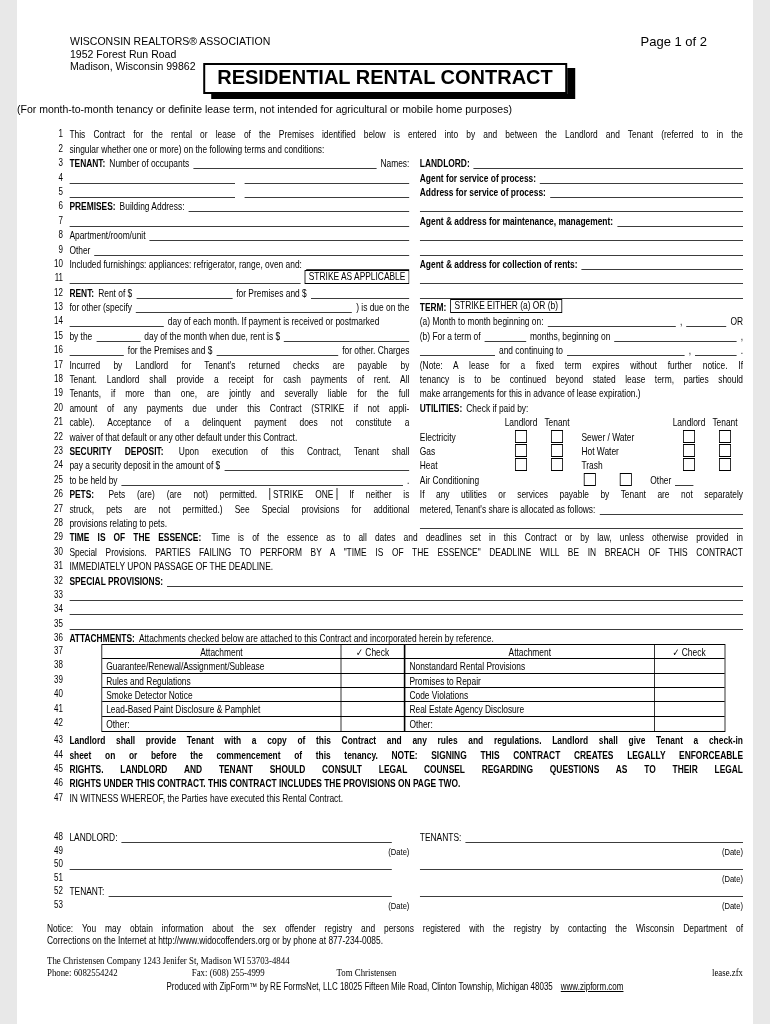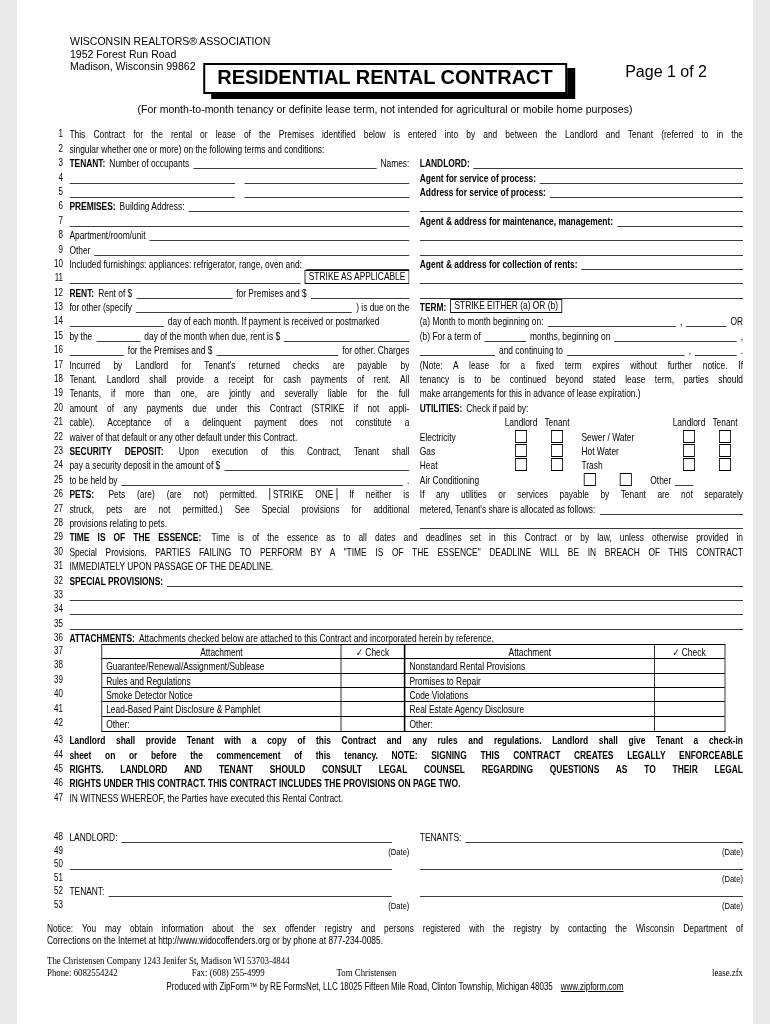--- a/index.html
+++ b/index.html
@@ -1,24 +1,24 @@
 <!DOCTYPE html>
 <html><head>
 <meta charset="utf-8">
 <style>
   html,body{margin:0;padding:0;background:#e8e8e8;}
   .page{position:relative;width:736px;height:1024px;background:#fff;margin:0 auto;
         font-family:"Liberation Sans","DejaVu Sans",sans-serif;color:#000;overflow:hidden;}
   
   .org{position:absolute;top:35px;left:53px;font-size:10.5px;line-height:12.5px;}
-  .pageno{position:absolute;top:63px;right:46px;font-size:16px;}
+  .pageno{position:absolute;top:34px;right:46px;font-size:13px;}
   .titlebox{position:absolute;top:63px;left:50%;transform:translateX(-50%);
             border:2px solid #000;box-shadow:8px 5px 0 #000;background:#fff;
             font-size:20px;font-weight:bold;padding:1px 12px 3px;white-space:nowrap;}
-  .subtitle{position:absolute;top:103px;left:0;width:100%;text-align:center;font-size:10.5px;}
+  .subtitle{position:absolute;top:103px;left:0;width:100%;text-align:left;font-size:10.5px;}
   
   .scale{position:absolute;top:126px;left:30px;width:870px;transform:scaleX(0.8);
          transform-origin:0 0;font-size:10.5px;}
   .ln{display:flex;align-items:flex-end;height:14.4px;overflow:hidden;}
   .num{flex:0 0 20px;text-align:right;margin-right:8px;font-size:10px;line-height:12px;}
   .fc{flex:1;display:flex;align-items:flex-end;gap:5px;min-width:0;overflow:hidden;}
   .lc{flex:0 0 425px;display:flex;align-items:flex-end;gap:5px;margin-right:13px;min-width:0;overflow:hidden;}
   .rc{flex:1;display:flex;align-items:flex-end;gap:5px;min-width:0;overflow:hidden;}
   .t{white-space:nowrap;line-height:12px;}
   .b{font-weight:bold;white-space:nowrap;line-height:12px;}

